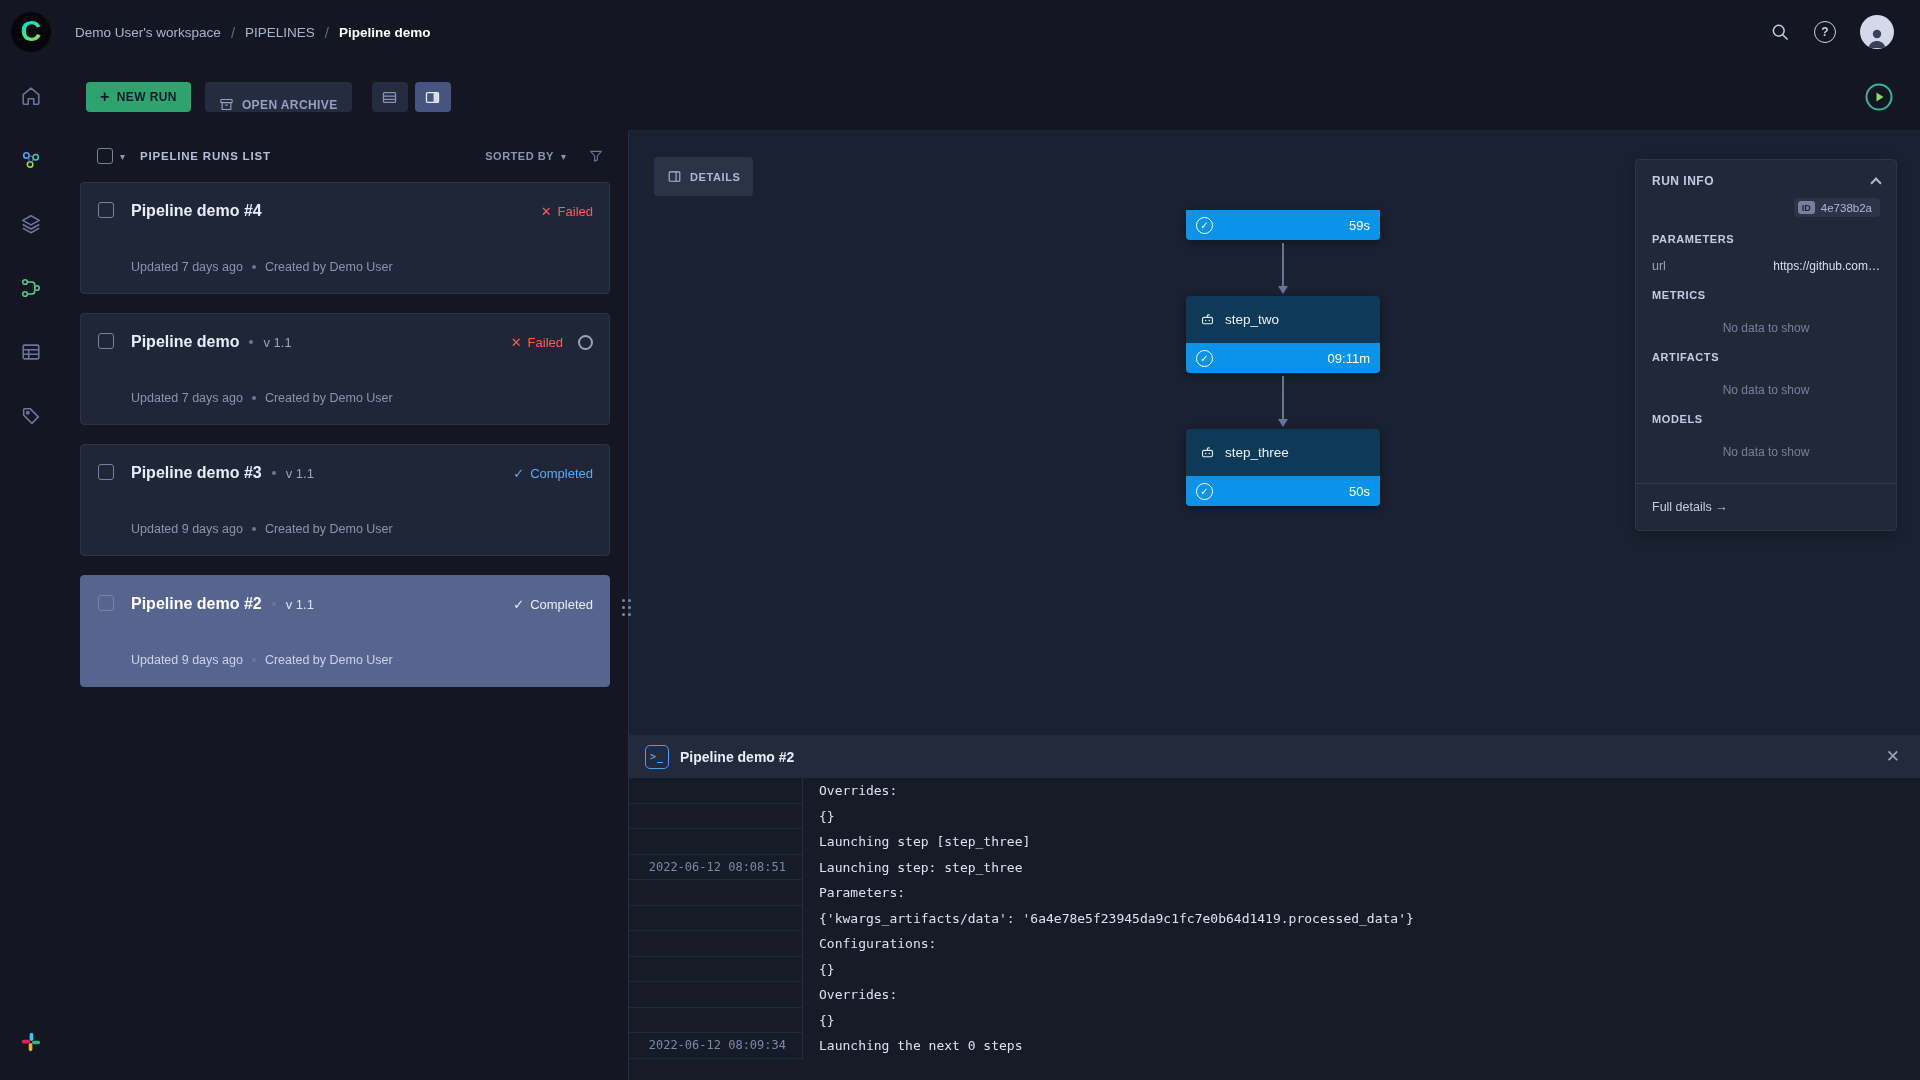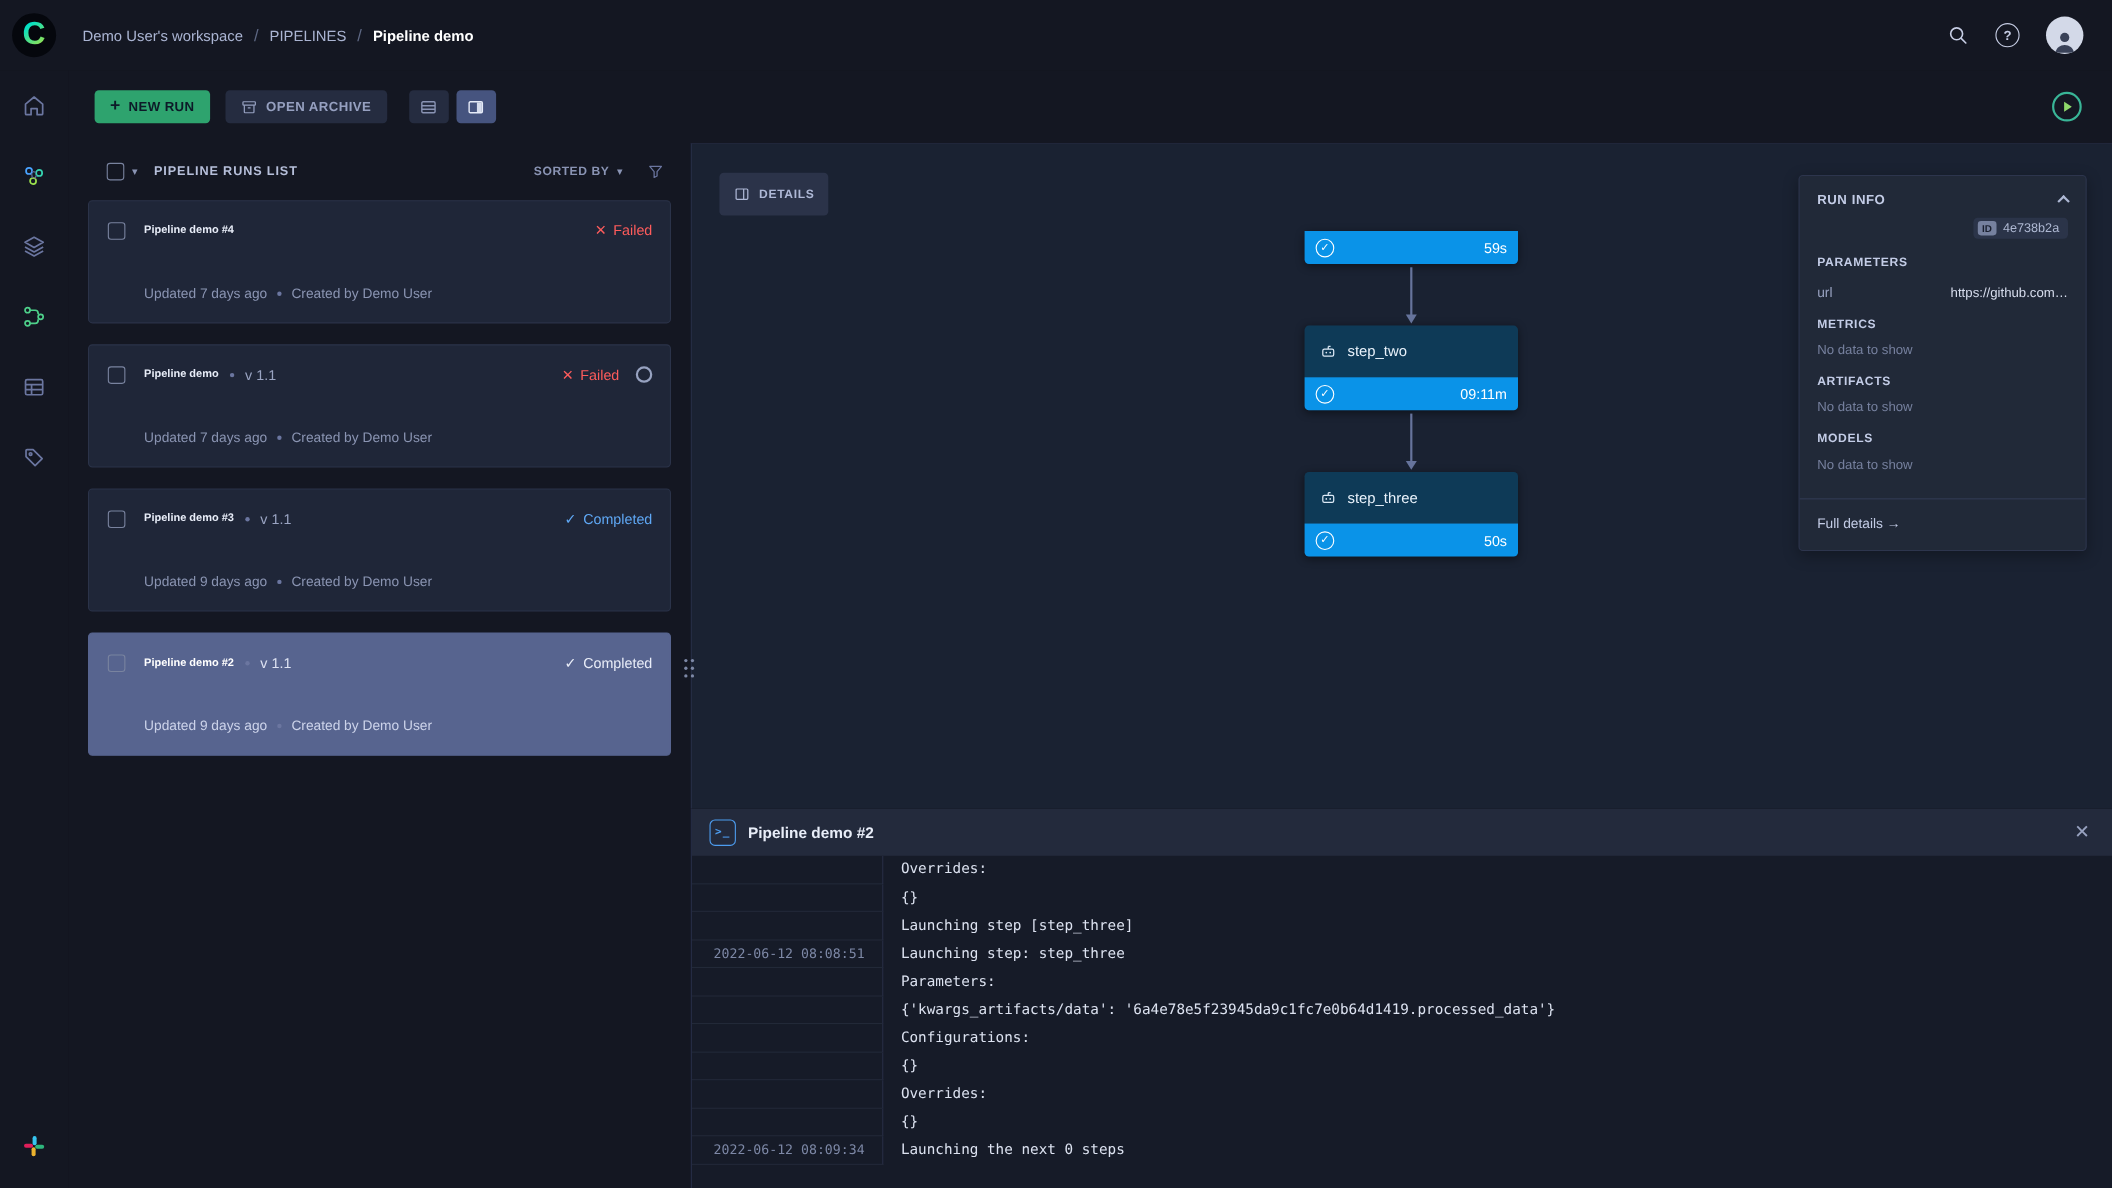--- a/index.html
+++ b/index.html
@@ -22,42 +22,42 @@
   
   .sidebar{position:absolute;top:64px;left:0;width:62px;height:1016px;display:flex;flex-direction:column;align-items:center;padding:12px 0 18px;background:#141722;z-index:4;}
   .nav-item{width:40px;height:40px;margin-bottom:24px;display:flex;align-items:center;justify-content:center;color:#6b76a0;cursor:pointer;border-radius:4px;}
   .nav-item.active{color:#4ed08a;}
   .nav-slack{margin-top:auto;margin-bottom:0;}
 
   
   .toolbar{position:absolute;top:64px;left:62px;right:0;height:66px;display:flex;align-items:center;padding-left:24px;background:#141722;}
   .btn-new-run{height:30px;padding:0 14px;border-radius:4px;background:#2ea36e;color:#0d1a28;font-size:12px;font-weight:700;letter-spacing:.4px;display:flex;align-items:center;gap:7px;border:none;cursor:pointer;font-family:inherit;}
   .btn-new-run .plus{font-size:16px;font-weight:700;line-height:1;}
-  .btn-archive{height:30px;margin-left:14px;padding:0 14px;border-radius:4px;background:#252c40;color:#96a0c0;font-size:12px;font-weight:700;letter-spacing:.4px;display:flex;align-items:center;gap:8px;border:none;cursor:pointer;font-family:inherit;}
+  .btn-archive{height:30px;margin-left:14px;padding:0 14px;border-radius:4px;background:#252c40;color:#96a0c0;font-size:12px;font-weight:700;letter-spacing:.4px;display:flex;align-items:flex-end;gap:8px;border:none;cursor:pointer;font-family:inherit;}
   .view-toggles{display:flex;gap:7px;margin-left:20px;}
   .toggle{width:36px;height:30px;border-radius:4px;background:#252c40;display:flex;align-items:center;justify-content:center;color:#8a94b4;cursor:pointer;}
   .toggle.active{background:#46547f;color:#e6ebf8;}
   .auto-refresh{margin-left:auto;margin-right:26px;width:30px;height:30px;cursor:pointer;}
 
   
   .runs-panel{position:absolute;top:130px;left:62px;width:566px;bottom:0;background:#141722;}
   .list-header{display:flex;align-items:center;padding:18px 24px 10px 35px;}
   .cb{width:16px;height:16px;border:1.5px solid #79839f;border-radius:3px;flex:0 0 16px;cursor:pointer;background:transparent;}
   .lh-caret{color:#8a94b4;font-size:10px;margin-left:7px;cursor:pointer;}
   .lh-title{margin-left:15px;font-size:11.5px;font-weight:700;letter-spacing:.8px;color:#b6bfda;}
   .lh-right{margin-left:auto;display:flex;align-items:center;}
   .lh-sorted{font-size:11px;font-weight:700;color:#8a94b4;letter-spacing:.5px;cursor:pointer;}
   .lh-sort-caret{color:#8a94b4;font-size:10px;margin-left:7px;cursor:pointer;}
   .funnel{margin-left:22px;color:#6b76a0;cursor:pointer;display:flex;}
   .cards{padding:8px 18px 0;}
   .run-card{display:grid;grid-template-columns:33px 1fr;background:#1f2638;border:1px solid #2b3349;border-radius:4px;padding:19px 16px 19px 17px;margin-bottom:19px;cursor:pointer;}
   .run-card.selected{background:#57648f;border-color:#57648f;}
   .run-body{min-height:72px;display:flex;flex-direction:column;justify-content:space-between;}
   .run-row1{display:flex;align-items:center;}
-  .run-name{font-size:10px;font-weight:700;color:#e8edf8;}
+  .run-name{font-size:16px;font-weight:700;color:#e8edf8;}
   .run-card.selected .run-name{color:#fff;}
   .sep-dot{width:4px;height:4px;border-radius:50%;background:#6b76a0;margin:0 10px;flex:0 0 4px;}
   .run-version{font-size:13px;color:#9aa4c2;}
   .run-card.selected .run-version{color:#dde2f2;}
   .run-status{margin-left:auto;font-size:13px;display:flex;align-items:center;gap:6px;}
   .run-status.failed{color:#ff5c5c;}
   .run-status.completed{color:#5fa8f5;}
   .run-card.selected .run-status{color:#e9edf8;}
   .ring{width:15px;height:15px;border:2px solid #97a2c0;border-radius:50%;margin-left:15px;flex:0 0 15px;cursor:pointer;}
   .run-row2{display:flex;align-items:center;font-size:12.5px;color:#8a94b2;}
@@ -90,21 +90,21 @@
   .chev-up{margin-left:auto;width:8px;height:8px;border-left:2px solid #aeb8d4;border-top:2px solid #aeb8d4;transform:rotate(45deg);margin-top:4px;cursor:pointer;}
   .ri-id-row{display:flex;justify-content:flex-end;margin-top:10px;}
   .ri-id{display:flex;align-items:center;gap:6px;background:#2b3449;border-radius:4px;padding:3px 8px 3px 4px;}
   .ri-id-chip{background:#76819f;color:#1a2030;font-size:9px;font-weight:700;border-radius:3px;padding:1.5px 4px;}
   .ri-id-val{font-size:11.5px;color:#aeb8d2;}
   .ri-section{font-size:11px;font-weight:700;letter-spacing:.6px;color:#c3cce6;margin-top:16px;}
   .ri-section.first{margin-top:16px;}
   .ri-param-row{display:flex;align-items:center;justify-content:space-between;margin-top:14px;}
   .ri-param-key{font-size:12.5px;color:#98a2c0;}
   .ri-param-val{font-size:12px;color:#d8deee;max-width:160px;overflow:hidden;text-overflow:ellipsis;white-space:nowrap;}
-  .ri-nodata{text-align:left;font-size:12px;color:#76809e;margin-top:10px;}
+  .ri-nodata{text-align:center;font-size:12px;color:#76809e;margin-top:20px;}
   .ri-footer{margin-top:24px;border-top:1px solid #323b55;margin-left:-16px;margin-right:-16px;padding:13px 16px 15px;}
   .ri-link{font-size:12.5px;color:#c3cce6;cursor:pointer;}
 
   
   .console{position:absolute;top:735px;left:628px;right:0;bottom:0;background:#161b28;border-left:1px solid #262e46;display:flex;flex-direction:column;overflow:hidden;}
   .console-header{height:43px;flex:0 0 43px;background:#232a3c;display:flex;align-items:center;padding:0 20px 0 16px;gap:11px;}
   .term-icon{width:24px;height:24px;border:1.6px solid #4d9df0;border-radius:5px;color:#4d9df0;font:700 10px "DejaVu Sans Mono",monospace;display:flex;align-items:center;justify-content:center;letter-spacing:1px;flex:0 0 24px;}
   .console-title{font-size:14px;font-weight:600;color:#e8edf8;}
   .console-close{margin-left:auto;color:#98a2c0;font-size:17px;cursor:pointer;line-height:1;}
   .log-area{flex:1;overflow:hidden;}

